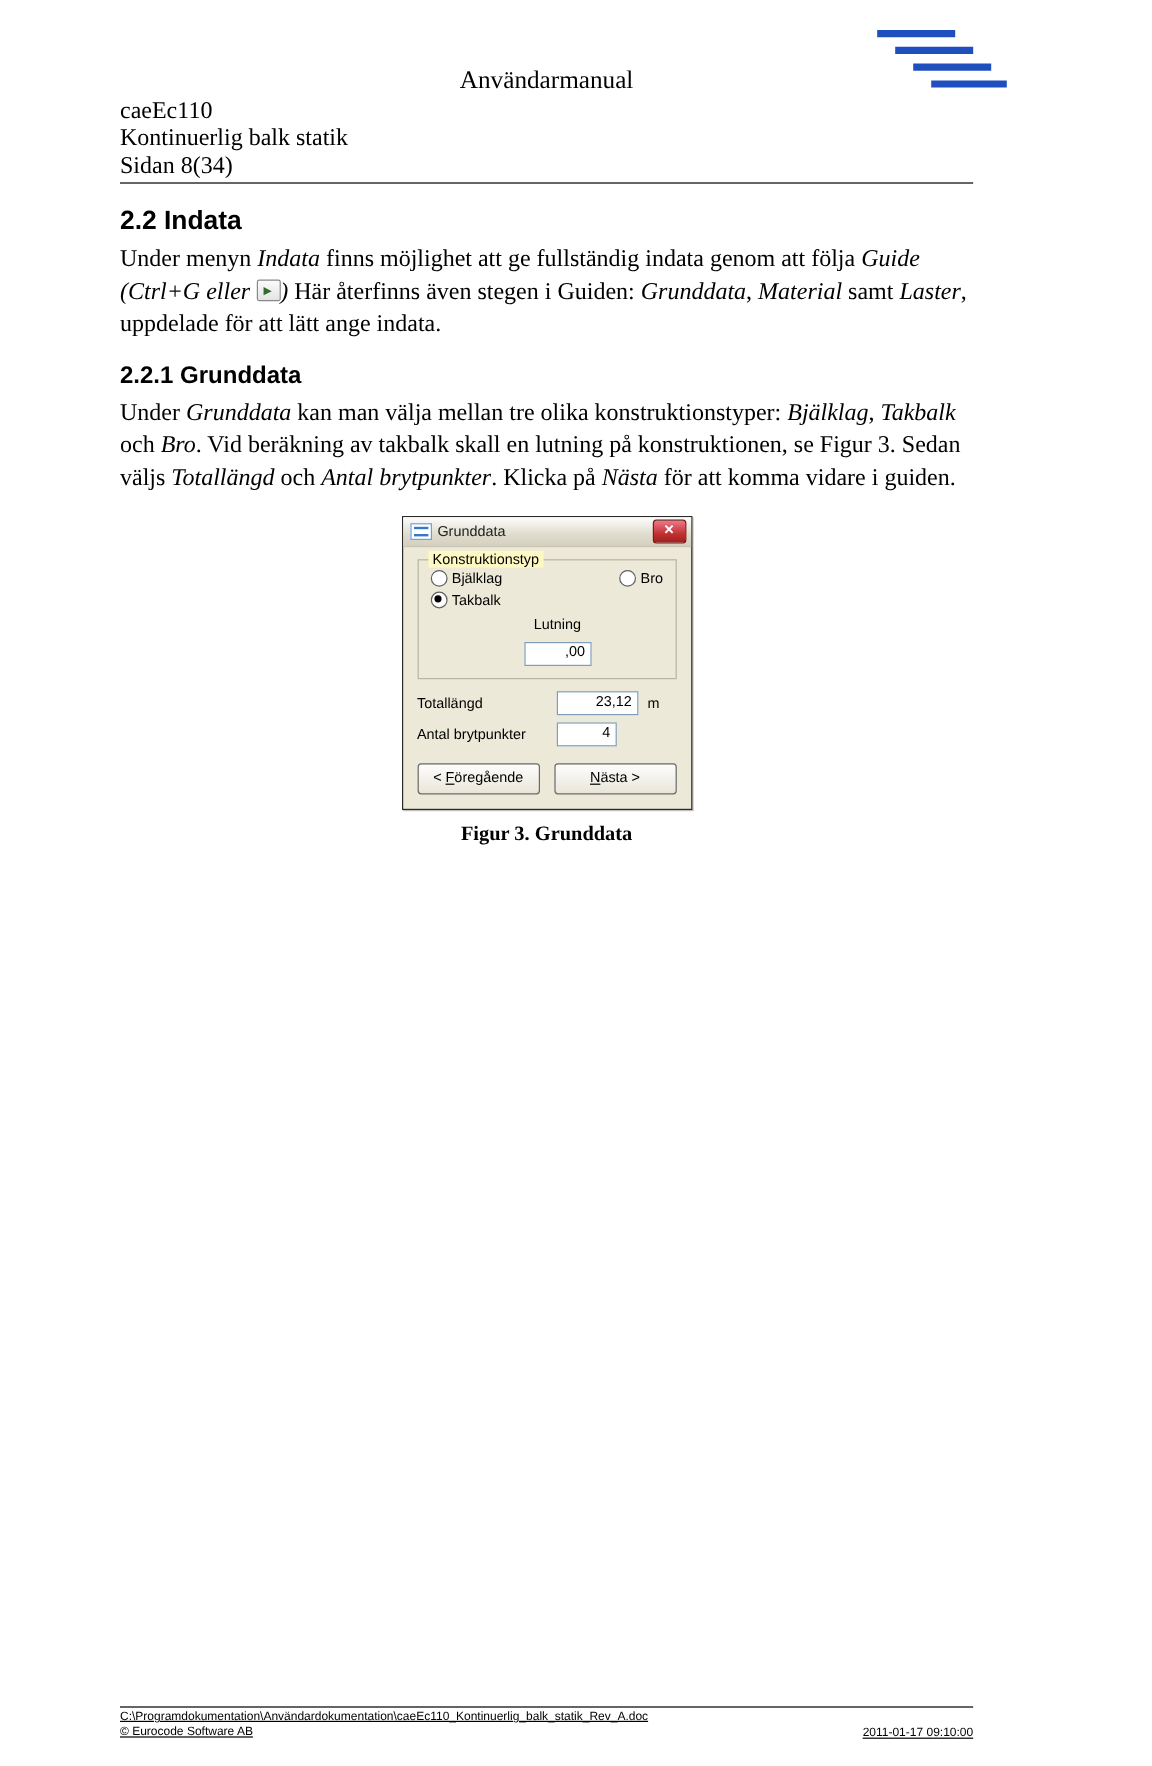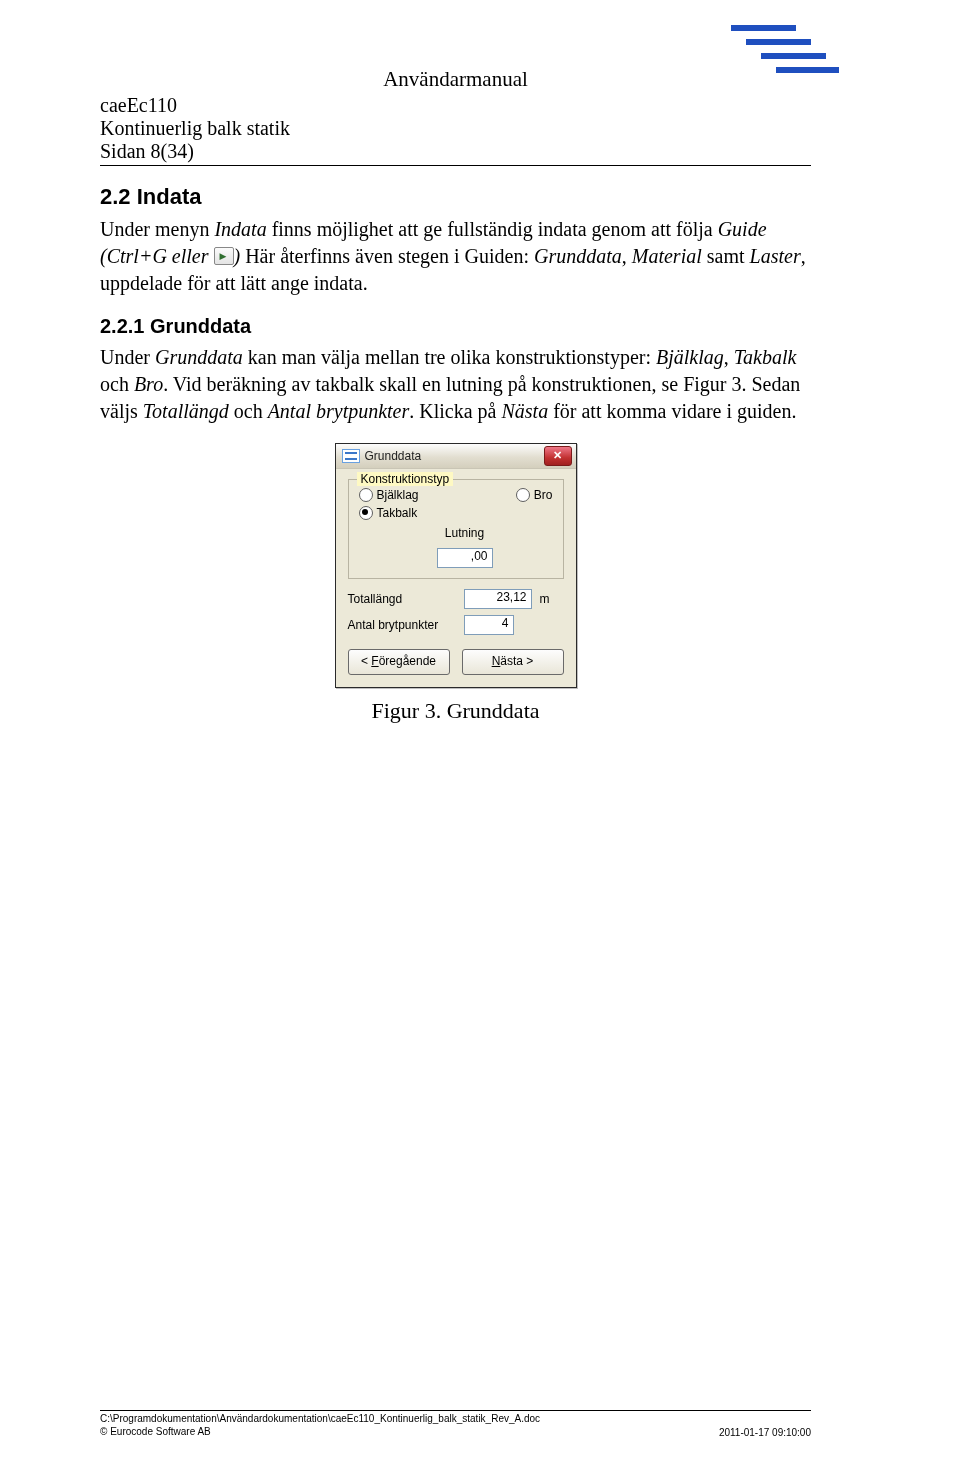--- a/index.html
+++ b/index.html
@@ -9,21 +9,21 @@
     background: #fff;
     width: 960px;
     height: 1472px;
     position: relative;
     color: #000;
   }
   .page {
     position: relative;
     width: 881px;
     height: 1472px;
-    padding: 63px 70px 40px 100px;
+    padding: 50px 70px 40px 100px;
     box-sizing: border-box;
   }
   .logo {
     position: absolute;
     top: 18px;
     right: 40px;
   }
   .logo svg { width: 120px; height: 60px; }
   .header-title {
     text-align: center;
@@ -79,22 +79,22 @@
     font-size: 20px;
     margin: 8px 0 6px 0;
   }
   .fig-wrap {
     display: flex;
     flex-direction: column;
     align-items: center;
     margin-top: 8px;
   }
   .fig-caption {
-    font-size: 22px;
-    font-weight: normal;
+    font-size: 17px;
+    font-weight: bold;
     margin-top: 10px;
   }
 
   
   .dlg {
     width: 240px;
     border: 1px solid #2a2a2a;
     background: #ece9d8;
     font-family: Tahoma, Arial, sans-serif;
     font-size: 12px;
@@ -173,29 +173,30 @@
     border: 1px solid #6a6a6a;
     background: linear-gradient(#fdfdfd,#e9e6d8);
     border-radius: 3px;
     text-align:center; line-height:22px;
     font-size:12px;
   }
   .und { text-decoration: underline; }
 
   .footer {
     position: absolute;
-    bottom: 34px;
+    bottom: 22px;
     left: 100px;
     right: 70px;
     border-top: 1px solid #000;
     font-family: Arial, Helvetica, sans-serif;
     font-size: 10px;
     padding-top: 2px;
     display: flex;
     justify-content: space-between;
+    text-decoration: underline;
   }
   .footer .fl { line-height:1.25; }
 </style>
 </head>
 <body>
 
 <div class="page">
 
   <div class="logo">
     <svg viewBox="0 0 120 60">

